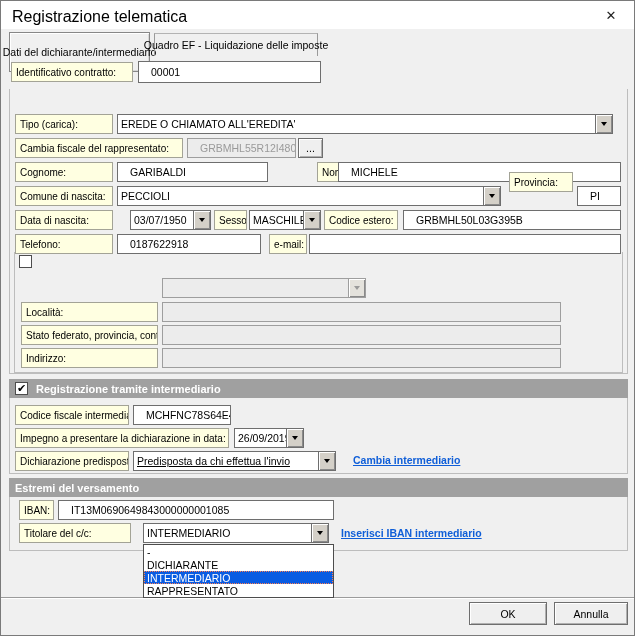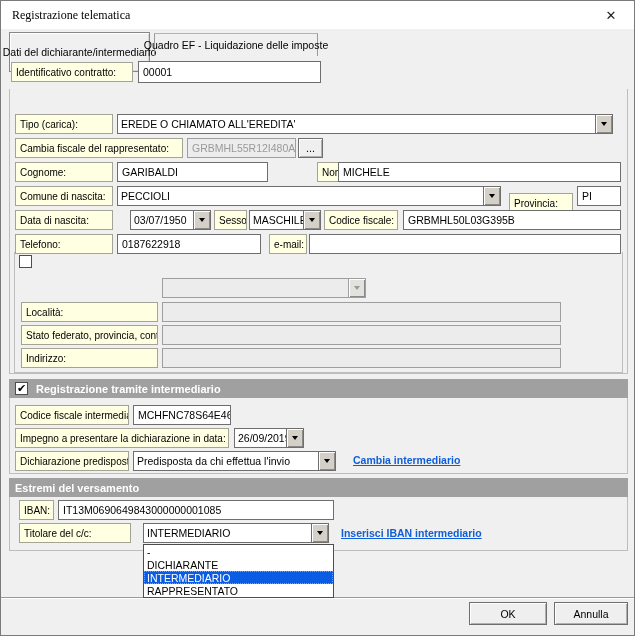--- a/index.html
+++ b/index.html
@@ -5,30 +5,30 @@
   html,body{margin:0;padding:0;}
   .window{
     position:relative;width:633px;height:634px;
     border:1px solid #7a7a7a;background:#f0f0f0;
     font-family:"Liberation Sans",sans-serif;color:#000;
     overflow:hidden;
   }
   .abs{position:absolute;box-sizing:border-box;}
   
   .titlebar{left:0;top:0;width:633px;height:28px;background:#ffffff;}
-  .titletext{left:11px;top:7px;font-size:12px;white-space:nowrap;font-family:Liberation Serif, serif;}
+  .titletext{left:11px;top:7px;font-size:16px;white-space:nowrap;}
   .closebtn{right:8px;top:4px;width:30px;height:20px;display:flex;align-items:center;justify-content:center;font-size:13px;color:#222;cursor:pointer;}
   
   .tab{display:flex;align-items:center;justify-content:center;font-size:10.5px;white-space:nowrap;}
   .tab.active{background:#f0f0f0;border:1px solid #878787;box-shadow:inset 1px 1px 0 #ffffff, inset -1px -1px 0 #d8d8d8;}
   .tab.inactive{border-left:1px solid #9a9a9a;border-right:1px solid #9a9a9a;border-top:1px solid #b3b3b3;}
   
   .lab{background:#ffffe1;border:1px solid #a3a396;font-size:10px;display:flex;align-items:center;padding:0 3px 0 4px;white-space:nowrap;overflow:hidden;height:20px;}
   
-  .tbox{background:#ffffff;border:1px solid #6e6e6e;font-size:10.5px;display:flex;align-items:center;padding:0 4px;white-space:nowrap;overflow:hidden;height:20px;}
+  .tbox{background:#ffffff;border:1px solid #6e6e6e;font-size:10.5px;display:flex;align-items:center;padding:0 12px;white-space:nowrap;overflow:hidden;height:20px;}
   .tbox.dis{background:#ececec;color:#9a9a9a;border-color:#9e9e9e;}
   .combo{background:#ffffff;border:1px solid #6e6e6e;display:flex;height:20px;}
   .combo .val{flex:1;font-size:10.5px;display:flex;align-items:center;padding:0 3px;white-space:nowrap;overflow:hidden;}
   .combo .arw{width:16px;background:#d4d0c8;border-left:1px solid #6e6e6e;box-shadow:inset 1px 1px 0 #fff, inset -1px -1px 0 #8a8a8a;display:flex;align-items:center;justify-content:center;}
   .tri{width:0;height:0;border-left:3.5px solid transparent;border-right:3.5px solid transparent;border-top:4px solid #000;}
   .combo.dis{background:#ececec;border-color:#9e9e9e;}
   .combo.dis .arw{background:#e4e2dc;border-left-color:#9e9e9e;}
   .combo.dis .tri{border-top-color:#9a9a9a;}
   
   .shead{background:#a0a0a0;color:#ffffff;font-weight:bold;font-size:11px;display:flex;align-items:center;padding-left:6px;white-space:nowrap;}
@@ -88,38 +88,38 @@
   <div class="abs lab" style="left:272px;top:161px;width:47px;margin-left:44px;">Nome:</div>
   <div class="abs tbox" style="left:337px;top:161px;width:283px;">MICHELE</div>
 
   <div class="abs lab" style="left:14px;top:185px;width:98px;">Comune di nascita:</div>
   <div class="abs combo" style="left:116px;top:185px;width:384px;">
     <div class="val">PECCIOLI</div>
     <div class="arw">
         <div class="tri"></div>
       </div>
   </div>
-  <div class="abs lab" style="left:508px;top:192px;width:64px;">Provincia:</div>
+  <div class="abs lab" style="left:508px;top:171px;width:64px;">Provincia:</div>
   <div class="abs tbox" style="left:576px;top:185px;width:44px;">PI</div>
 
   <div class="abs lab" style="left:14px;top:209px;width:98px;">Data di nascita:</div>
   <div class="abs combo" style="left:129px;top:209px;width:81px;">
     <div class="val">03/07/1950</div>
     <div class="arw">
         <div class="tri"></div>
       </div>
   </div>
   <div class="abs lab" style="left:213px;top:209px;width:33px;">Sesso:</div>
   <div class="abs combo" style="left:248px;top:209px;width:72px;">
     <div class="val">MASCHILE</div>
     <div class="arw">
         <div class="tri"></div>
       </div>
   </div>
-  <div class="abs lab" style="left:323px;top:209px;width:74px;">Codice fiscale:</div>
+  <div class="abs lab" style="left:323px;top:209px;width:74px;">Codice estero:</div>
   <div class="abs tbox" style="left:402px;top:209px;width:218px;">GRBMHL50L03G395B</div>
 
   <div class="abs lab" style="left:14px;top:233px;width:98px;">Telefono:</div>
   <div class="abs tbox" style="left:116px;top:233px;width:144px;">0187622918</div>
   <div class="abs lab" style="left:268px;top:233px;width:38px;">e-mail:</div>
   <div class="abs tbox" style="left:308px;top:233px;width:312px;"></div>
 
   <div class="abs grp" style="left:13px;top:251px;width:609px;height:121px;"></div>
   <div class="abs cb" style="left:18px;top:254px;"></div>
 
@@ -147,21 +147,21 @@
 
   <div class="abs lab" style="left:14px;top:427px;width:214px;">Impegno a presentare la dichiarazione in data:</div>
   <div class="abs combo" style="left:233px;top:427px;width:70px;">
     <div class="val">26/09/2019</div>
     <div class="arw">
         <div class="tri"></div>
       </div>
   </div>
 
   <div class="abs lab" style="left:14px;top:450px;width:114px;">Dichiarazione predisposta:</div>
-  <div class="abs combo" style="left:132px;top:450px;width:203px;">
+  <div class="abs combo" style="left:132px;top:450px;width:203px;text-decoration:underline;">
     <div class="val">Predisposta da chi effettua l'invio</div>
     <div class="arw">
         <div class="tri"></div>
       </div>
   </div>
   <div class="abs lnk" style="left:352px;top:453px;">Cambia intermediario</div>
 
   <div class="abs grp" style="left:8px;top:477px;width:619px;height:73px;"></div>
   <div class="abs shead" style="left:8px;top:477px;width:619px;height:19px;">Estremi del versamento</div>
 

